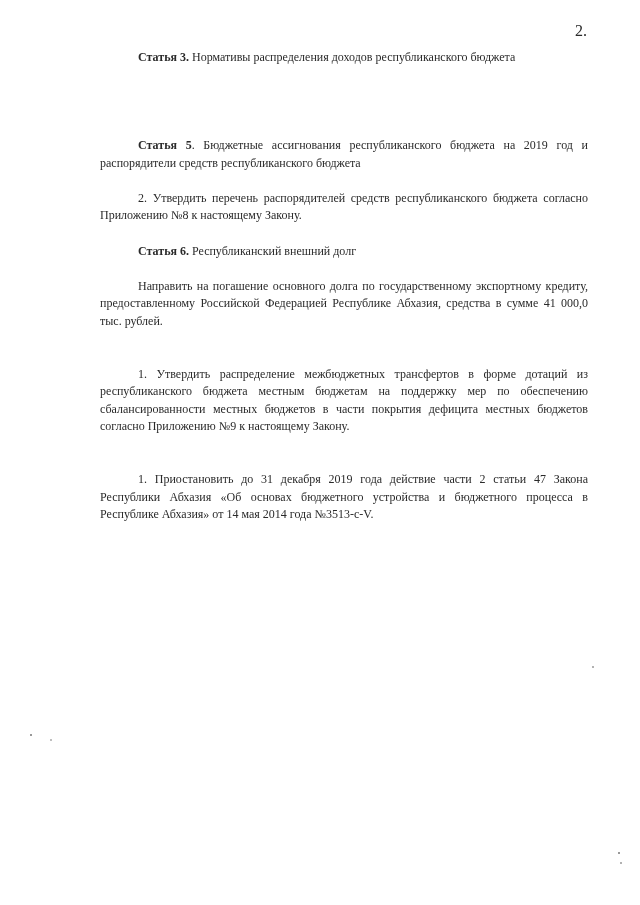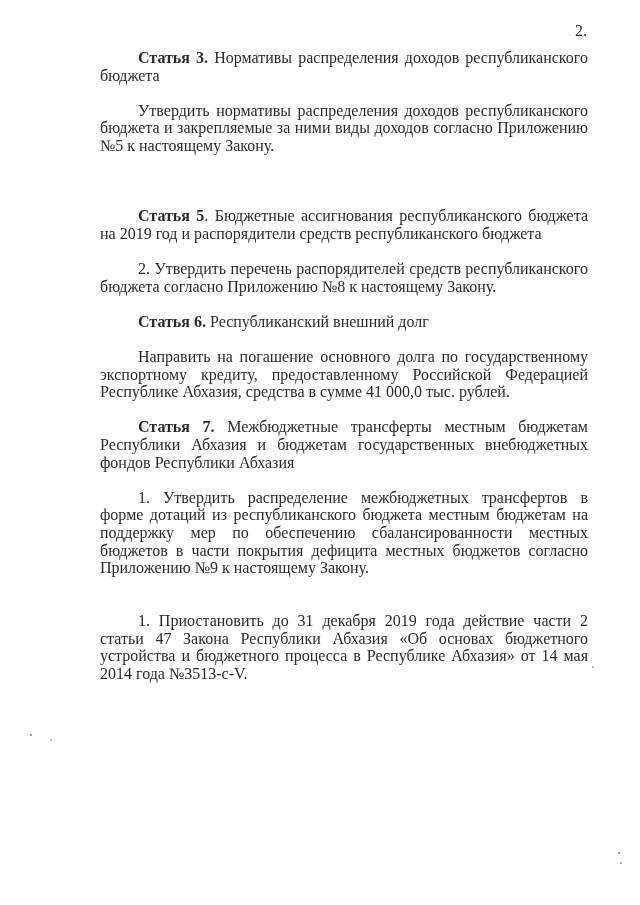--- a/index.html
+++ b/index.html
@@ -5,55 +5,53 @@
   html, body { margin: 0; padding: 0; }
   body {
     width: 640px; height: 905px; background: #ffffff; position: relative; overflow: hidden;
     font-family: "Liberation Serif", "DejaVu Serif", serif; color: #2a2a2a;
   }
   .page-number {
     position: absolute; left: 575px; top: 22px; font-size: 16px;
   }
   .content {
     position: absolute; left: 100px; top: 49px; width: 488px;
-    font-size: 16px; line-height: 17.6px;
+    font-size: 12px; line-height: 17.6px;
   }
   .p {
     margin: 0; text-align: justify; text-indent: 38px;
   }
   .gap { height: 17.6px; }
   .b { font-weight: bold; }
   .speck { position: absolute; width: 2px; height: 2px; background: #777; border-radius: 1px; }
 </style>
 </head>
 <body>
 
 <div class="page-number">2.</div>
 
 <div class="content">
 
   <p class="p"><span class="b">Статья 3.</span><span> Нормативы распределения доходов республиканского бюджета</span></p>
   <div class="gap"></div>
-  <p class="p">Утвердить нормативы распределения доходов республиканского бюджета и закрепляемые за ними виды доходов согласно Приложению №5 к настоящему Закону.</p>
   <div class="gap"></div>
 
   <div class="gap"></div>
   <div class="gap"></div>
 
   <p class="p"><span class="b">Статья 5</span><span>. Бюджетные ассигнования республиканского бюджета на 2019 год и распорядители средств республиканского бюджета</span></p>
   <div class="gap"></div>
   <p class="p">2. Утвердить перечень распорядителей средств республиканского бюджета согласно Приложению №8 к настоящему Закону.</p>
   <div class="gap"></div>
 
   <p class="p"><span class="b">Статья 6.</span><span> Республиканский внешний долг</span></p>
   <div class="gap"></div>
   <p class="p">Направить на погашение основного долга по государственному экспортному кредиту, предоставленному Российской Федерацией Респуб­лике Абхазия, средства в сумме 41 000,0 тыс. рублей.</p>
   <div class="gap"></div>
 
-  <p class="p"><span class="b">Статья 7.</span><span> Межбюджетные трансферты местным бюджетам Респуб­лики Абхазия и бюджетам государственных внебюджетных фондов Рес­публики Абхазия</span></p>
   <div class="gap"></div>
   <p class="p">1. Утвердить распределение межбюджетных трансфертов в форме дотаций из республиканского бюджета местным бюджетам на поддержку мер по обеспечению сбалансированности местных бюджетов в части покрытия дефицита местных бюджетов согласно Приложению №9 к настоящему Закону.</p>
   <div class="gap"></div>
 
   <div class="gap"></div>
   <p class="p">1. Приостановить до 31 декабря 2019 года действие части 2 статьи 47 Закона Республики Абхазия «Об основах бюджетного устройства и бюджетного процесса в Республике Абхазия» от 14 мая 2014 года №3513-с-V.</p>
 </div>
 
 <div class="speck" style="left:30px; top:734px;"></div>
 <div class="speck" style="left:50px; top:739px; background:#aaa;"></div>

